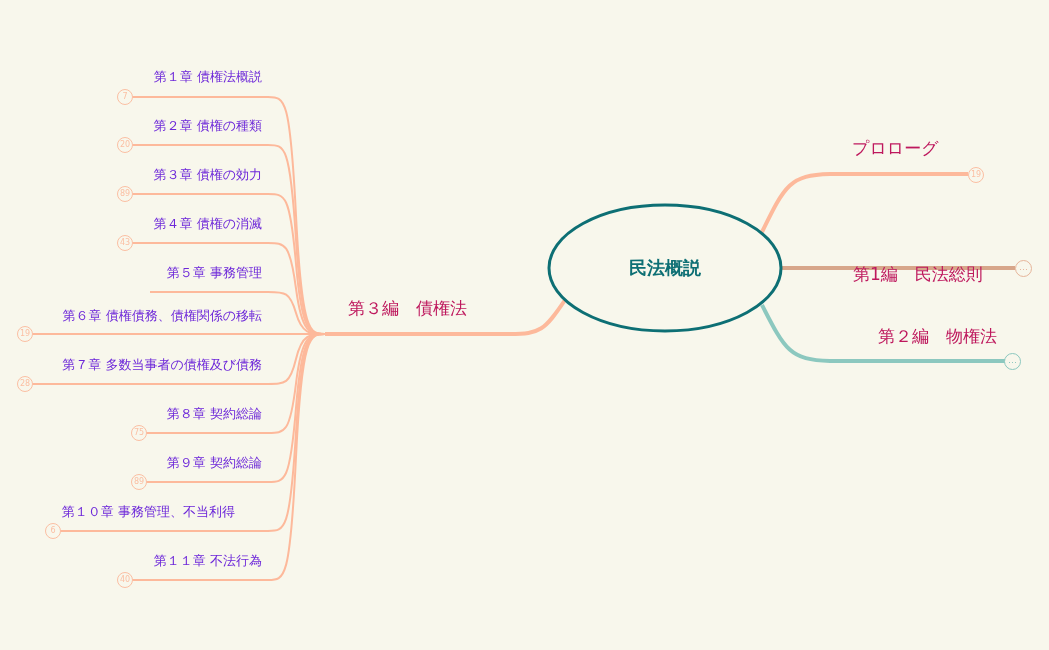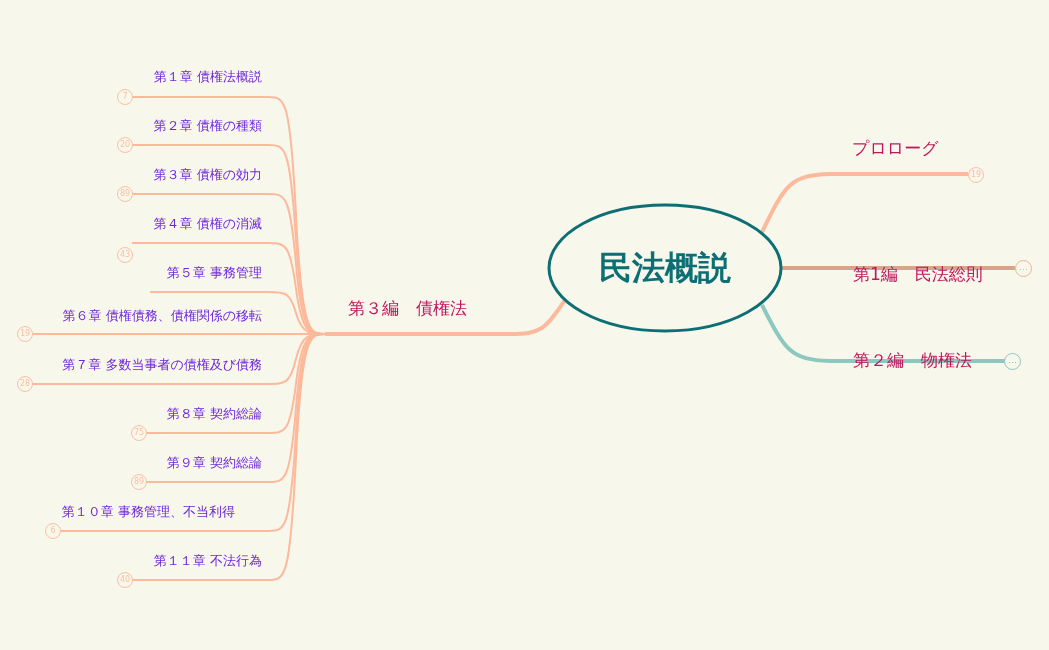--- a/index.html
+++ b/index.html
@@ -12,21 +12,21 @@
     #canvas { position: absolute; left: 0; top: 0; width: 1049px; height: 650px; }
     .label {
       position: absolute; white-space: nowrap;
       font-size: 13px; color: #6d28d9; line-height: 16px;
     }
     .label.right-align { text-align: right; }
     .main-label { position: absolute; white-space: nowrap; font-size: 17px; color: #be185d; line-height: 20px; }
     .root-label {
       position: absolute; left: 548px; top: 204px; width: 234px; height: 128px;
       display: flex; align-items: center; justify-content: center;
-      font-size: 33px; font-weight: bold; color: #0d6f74;
+      font-size: 18px; font-weight: bold; color: #0d6f74;
     }
     .badge {
       position: absolute; width: 14px; height: 14px; border-radius: 50%;
       border: 1px solid #fbbfa3; color: #fbbfa3; background: #f8f7ec;
       font-size: 8px; line-height: 14px; text-align: center; cursor: pointer;
     }
     .more {
       position: absolute; width: 15px; height: 15px; border-radius: 50%;
       background: #f8f7ec; font-size: 9px; line-height: 13px; text-align: center; cursor: pointer;
     }
@@ -60,34 +60,34 @@
 </svg>
 
 <div class="root-label">民法概説</div>
 
 <div class="main-label" style="left:852px;top:138px;">プロローグ</div>
 <div class="badge" style="left:968px;top:167px;">19</div>
 
 <div class="main-label" style="left:853px;top:232px;margin-top:32px;">第1編　民法総則</div>
 <div class="more" style="left:1015px;top:260px;border:1px solid #e6b59a;color:#e6b59a;">…</div>
 
-<div class="main-label" style="left:853px;top:326px;margin-top:24px;">第２編　物権法</div>
+<div class="main-label" style="left:878px;top:326px;">第２編　物権法</div>
 <div class="more" style="left:1004px;top:353px;border:1px solid #8cc8bf;color:#8cc8bf;">…</div>
 
 <div class="main-label" style="left:348px;top:298px;">第３編　債権法</div>
 
 <div id="chapters">
     <div class="label right-align" style="right: 787px; top: 69px;">第１章 債権法概説</div>
     <div class="badge" style="left: 117px; top: 89px;">7</div>
     <div class="label right-align" style="right: 787px; top: 118px;">第２章 債権の種類</div>
     <div class="badge" style="left: 117px; top: 137px;">20</div>
     <div class="label right-align" style="right: 787px; top: 167px;">第３章 債権の効力</div>
     <div class="badge" style="left: 117px; top: 186px;">89</div>
     <div class="label right-align" style="right: 787px; top: 216px; text-align: right;">第４章 債権の消滅</div>
-    <div class="badge" style="left: 117px; top: 247px;">43</div>
+    <div class="badge" style="left: 117px; top: 235px;">43</div>
     <div class="label right-align" style="right: 787px; top: 265px;">第５章 事務管理</div>
     <div class="label right-align" style="right: 787px; top: 308px; text-align: right;">第６章 債権債務、債権関係の移転</div>
     <div class="badge" style="left: 17px; top: 326px;">19</div>
     <div class="label right-align" style="right: 787px; top: 357px;">第７章 多数当事者の債権及び債務</div>
     <div class="badge" style="left: 17px; top: 376px;">28</div>
     <div class="label right-align" style="right: 787px; top: 406px;">第８章 契約総論</div>
     <div class="badge" style="left: 131px; top: 425px;">75</div>
     <div class="label right-align" style="right: 787px; top: 455px;">第９章 契約総論</div>
     <div class="badge" style="left: 131px; top: 474px;">89</div>
     <div class="label right-align" style="right: 814px; top: 504px;">第１０章 事務管理、不当利得</div>

